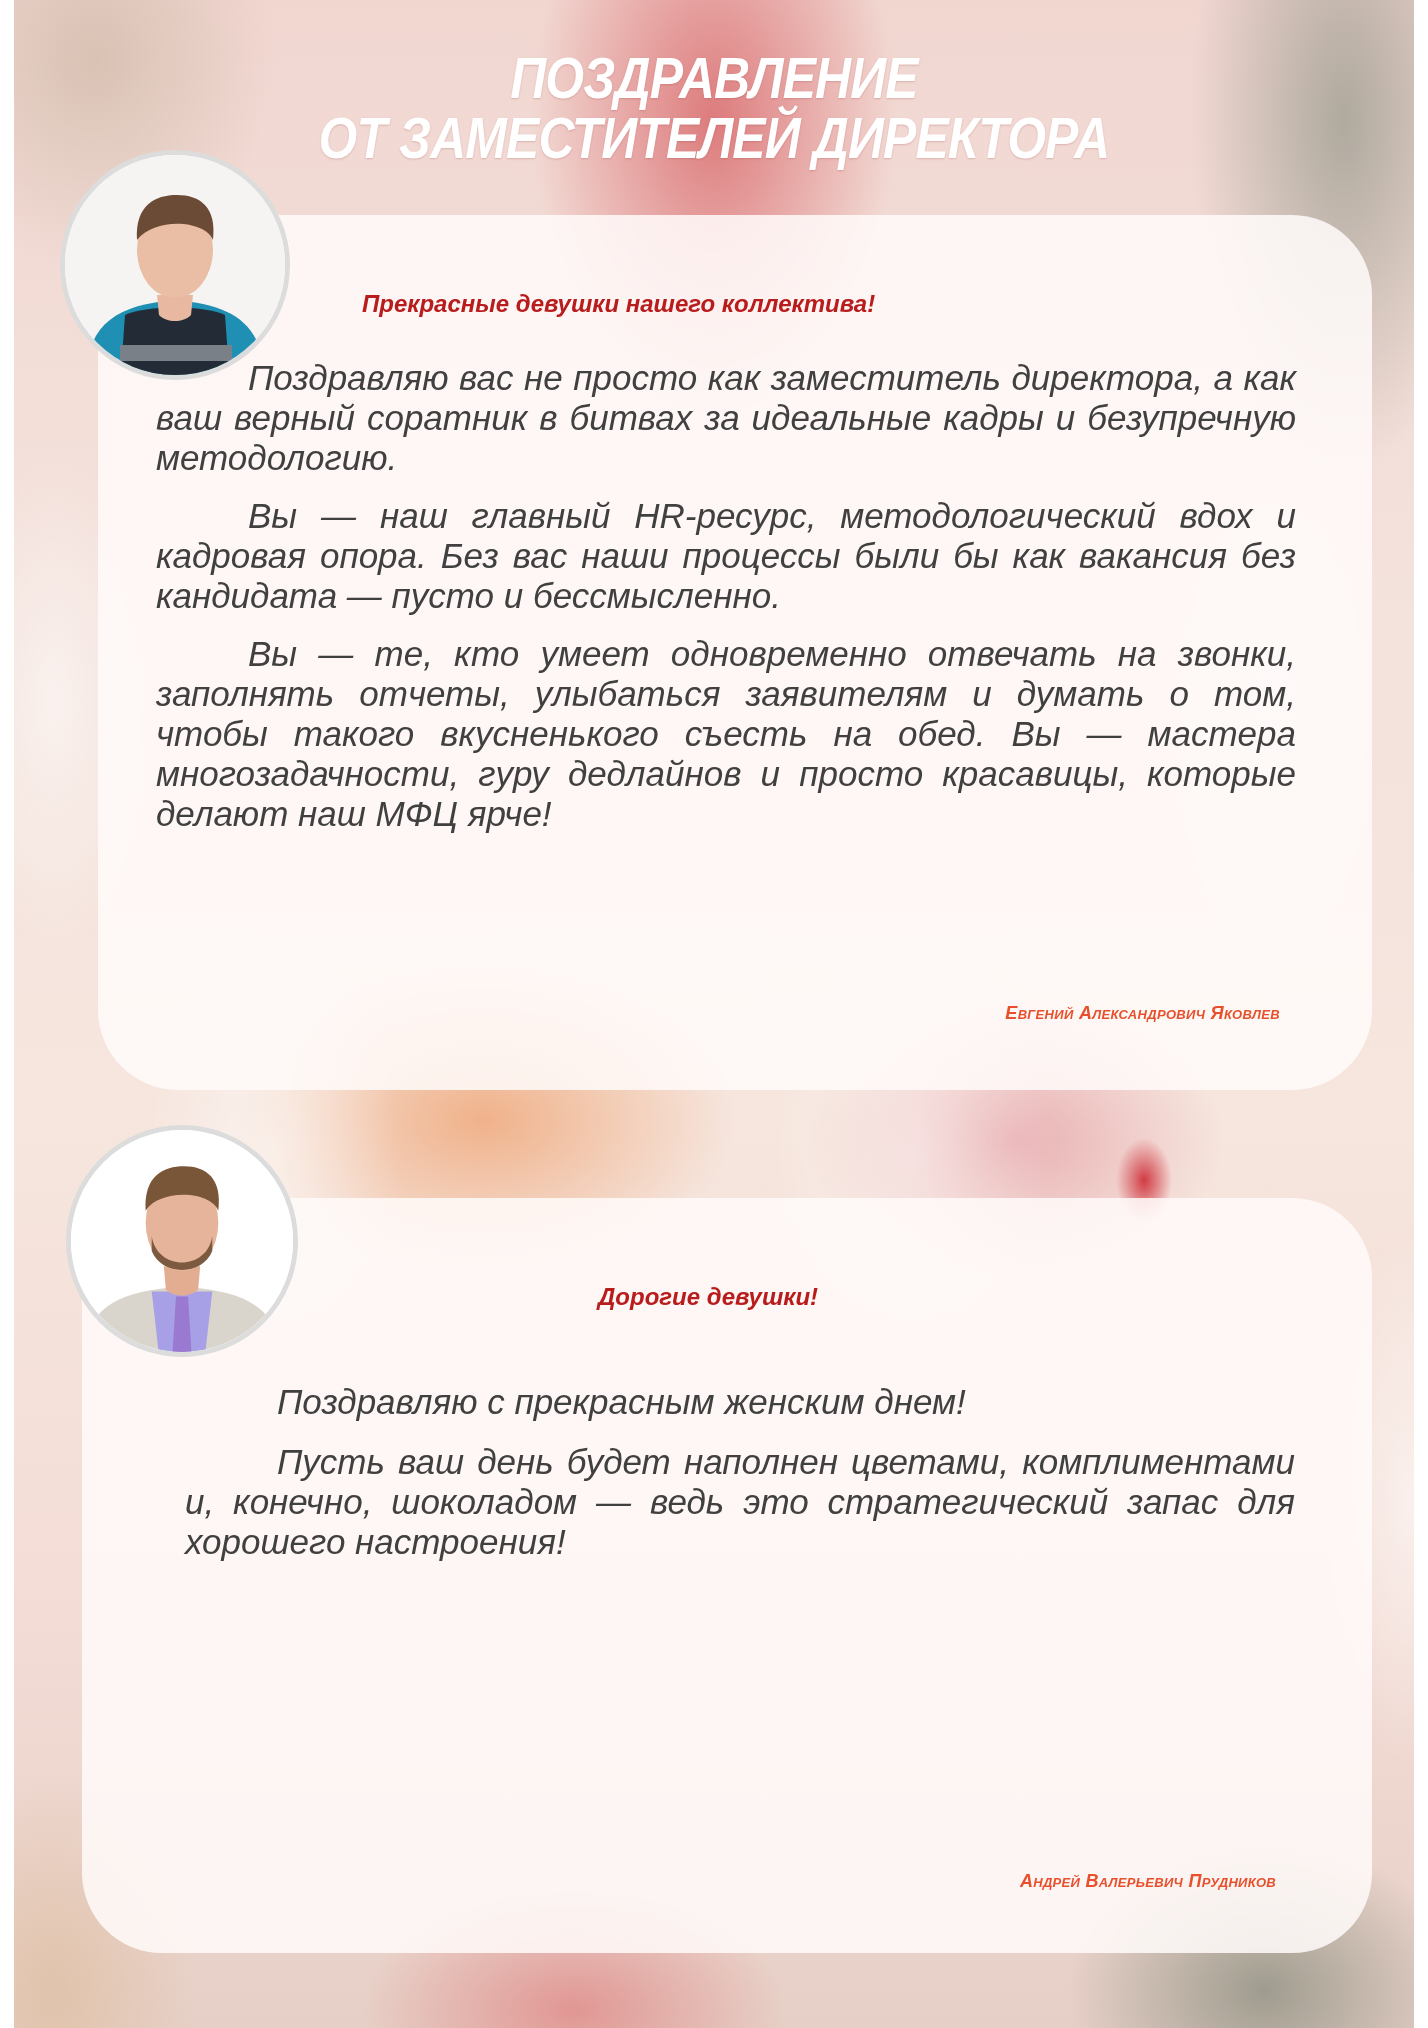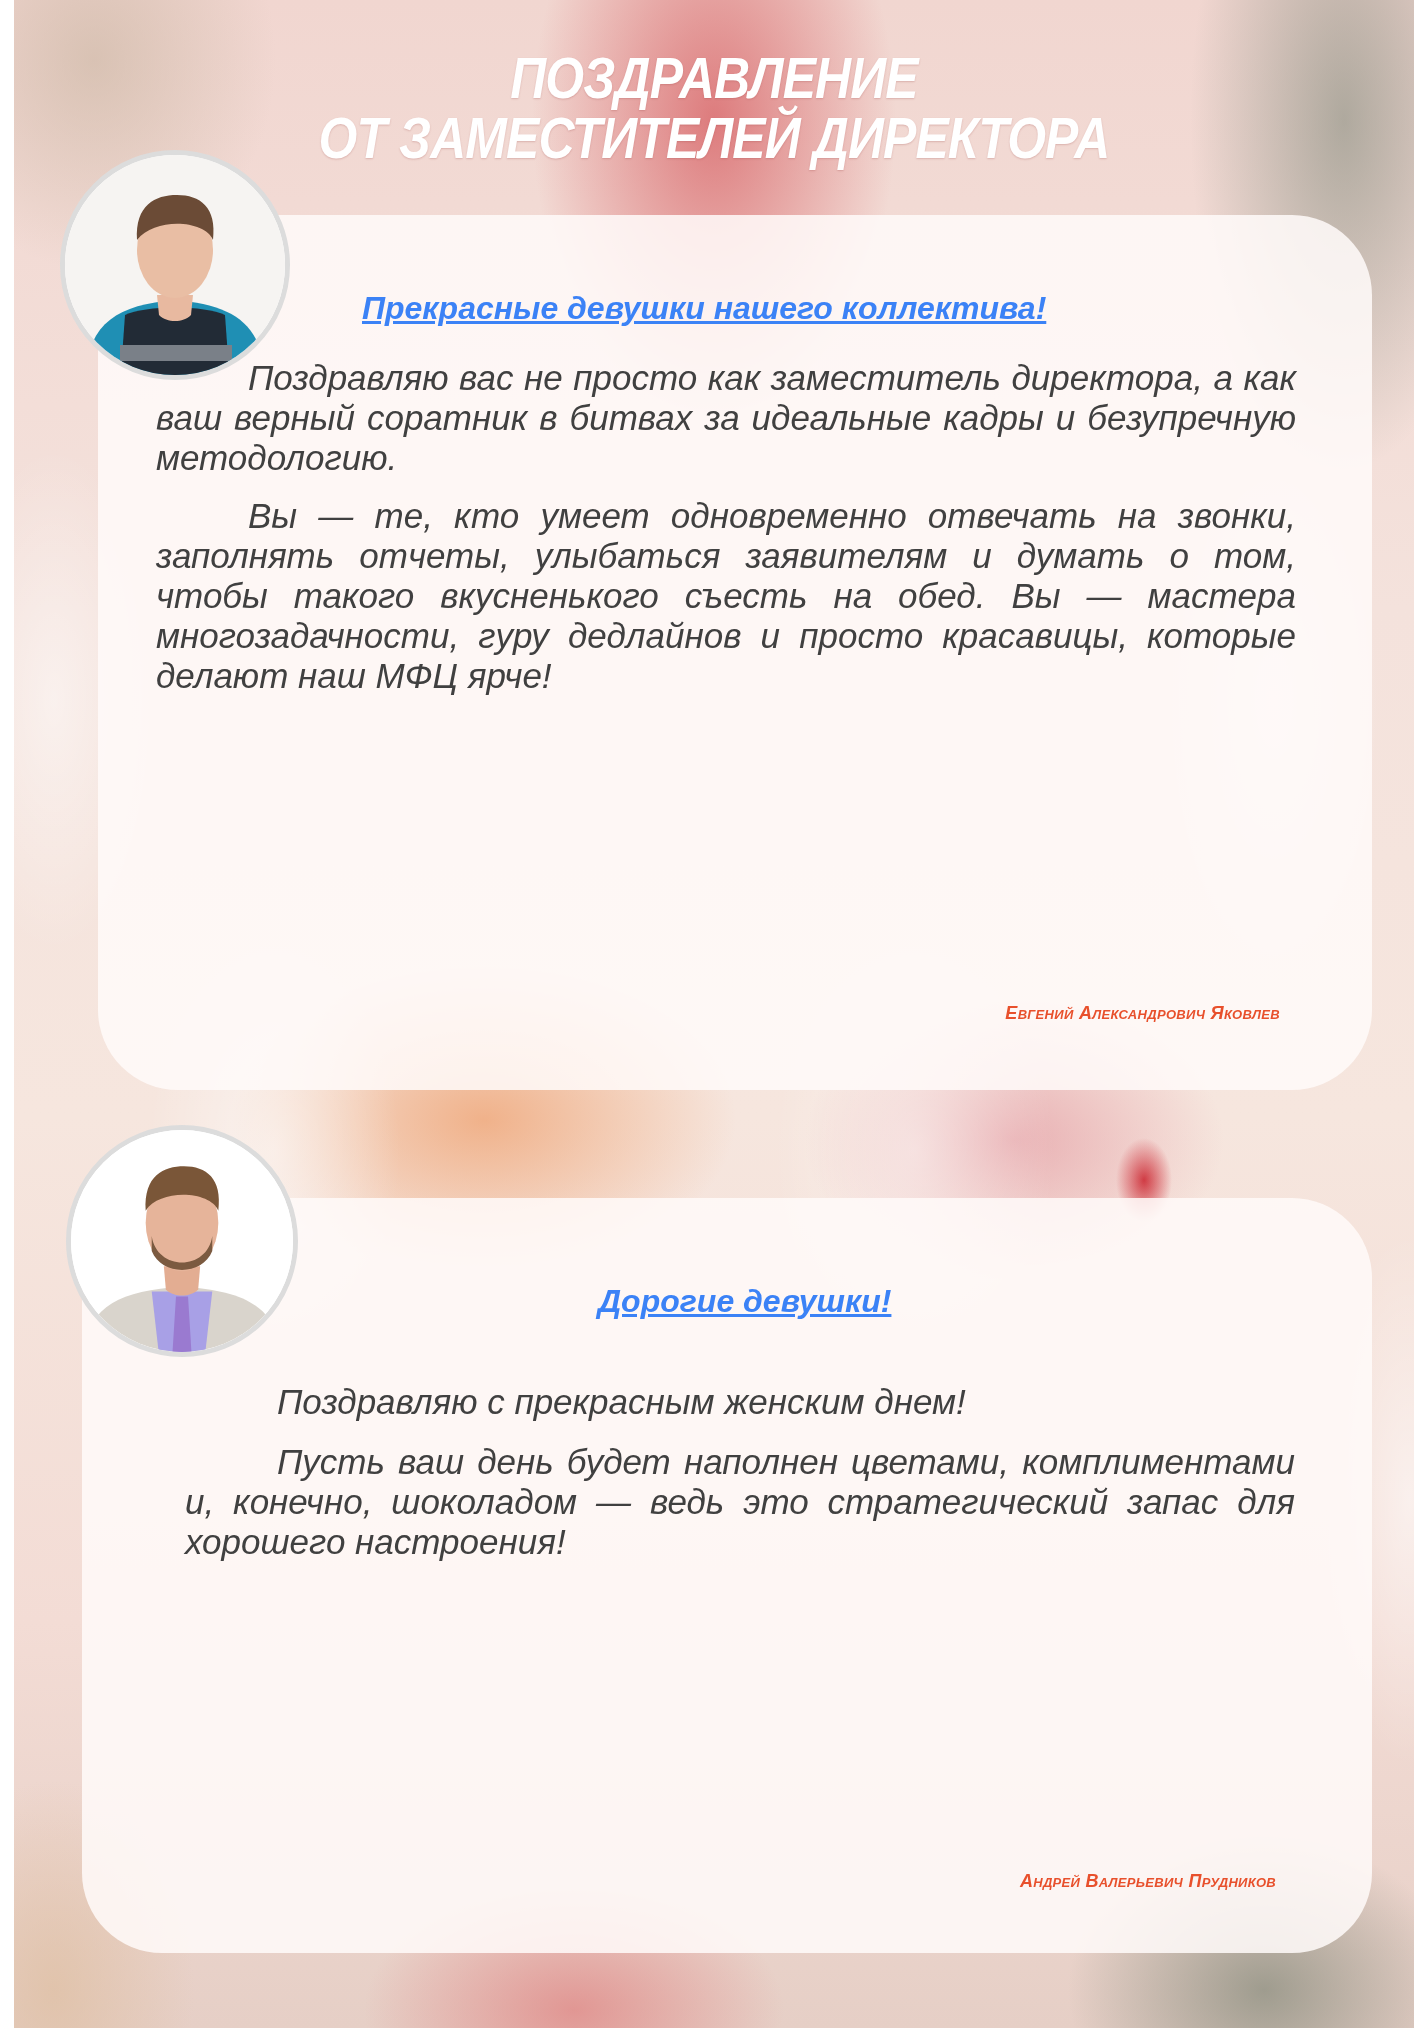--- a/index.html
+++ b/index.html
@@ -55,22 +55,22 @@
     position: absolute; border-radius: 50%;
     background: #ffffff; border: 5px solid #dcdcdc;
     overflow: hidden; box-sizing: border-box;
   }
   .avatar1 { left: 60px; top: 150px; width: 230px; height: 230px; }
   .avatar2 { left: 66px; top: 1125px; width: 232px; height: 232px; }
 
   .avatar svg { width: 100%; height: 100%; display: block; }
 
   .heading {
-    position: absolute; color: #3b82f6;
-    font-style: italic; font-weight: bold; font-size: 32px; text-decoration: underline;
+    position: absolute; color: #b91c1c;
+    font-style: italic; font-weight: bold; font-size: 24px;
   }
   .heading1 { left: 362px; top: 290px; }
   .heading2 { left: 582px; top: 1283px; margin-left: 16px; }
 
   .body-text {
     position: absolute; color: #404040;
     font-style: italic; font-size: 35px; line-height: 40px;
     text-align: justify;
   }
   .body-text p { margin: 0 0 18px 0; text-indent: 92px; }
@@ -109,20 +109,21 @@
     <path d="M92 140 L128 140 L126 160 C118 168 102 168 94 160 Z" fill="#e8b9a0"></path>
     <ellipse cx="110" cy="95" rx="38" ry="48" fill="#e9bea4"></ellipse>
     <path d="M72 85 C70 50 90 40 112 40 C135 40 152 52 148 85 C140 65 90 62 72 85 Z" fill="#6b4b36"></path>
   </svg>
 </div>
 
 <div class="heading heading1">Прекрасные девушки нашего коллектива!</div>
 
 <div class="body-text body1">
   <p>Поздравляю вас не просто как заместитель директора, а как ваш верный соратник в битвах за идеальные кадры и безупречную методологию.</p>
+  <p>Вы — наш главный HR-ресурс, методологический вдох и кадровая опора. Без вас наши процессы были бы как вакансия без кандидата — пусто и бессмысленно.</p>
   <p>Вы — те, кто умеет одновременно отвечать на звонки, заполнять отчеты, улыбаться заявителям и думать о том, чтобы такого вкусненького съесть на обед. Вы — мастера многозадачности, гуру дедлайнов и просто красавицы, которые делают наш МФЦ ярче!</p>
 </div>
 
 <div class="signature sig1">Евгений Александрович Яковлев</div>
 
 <div class="card card2"></div>
 
 <div class="avatar avatar2">
   <svg viewBox="0 0 220 220">
     <rect width="220" height="220" fill="#ffffff"></rect>

